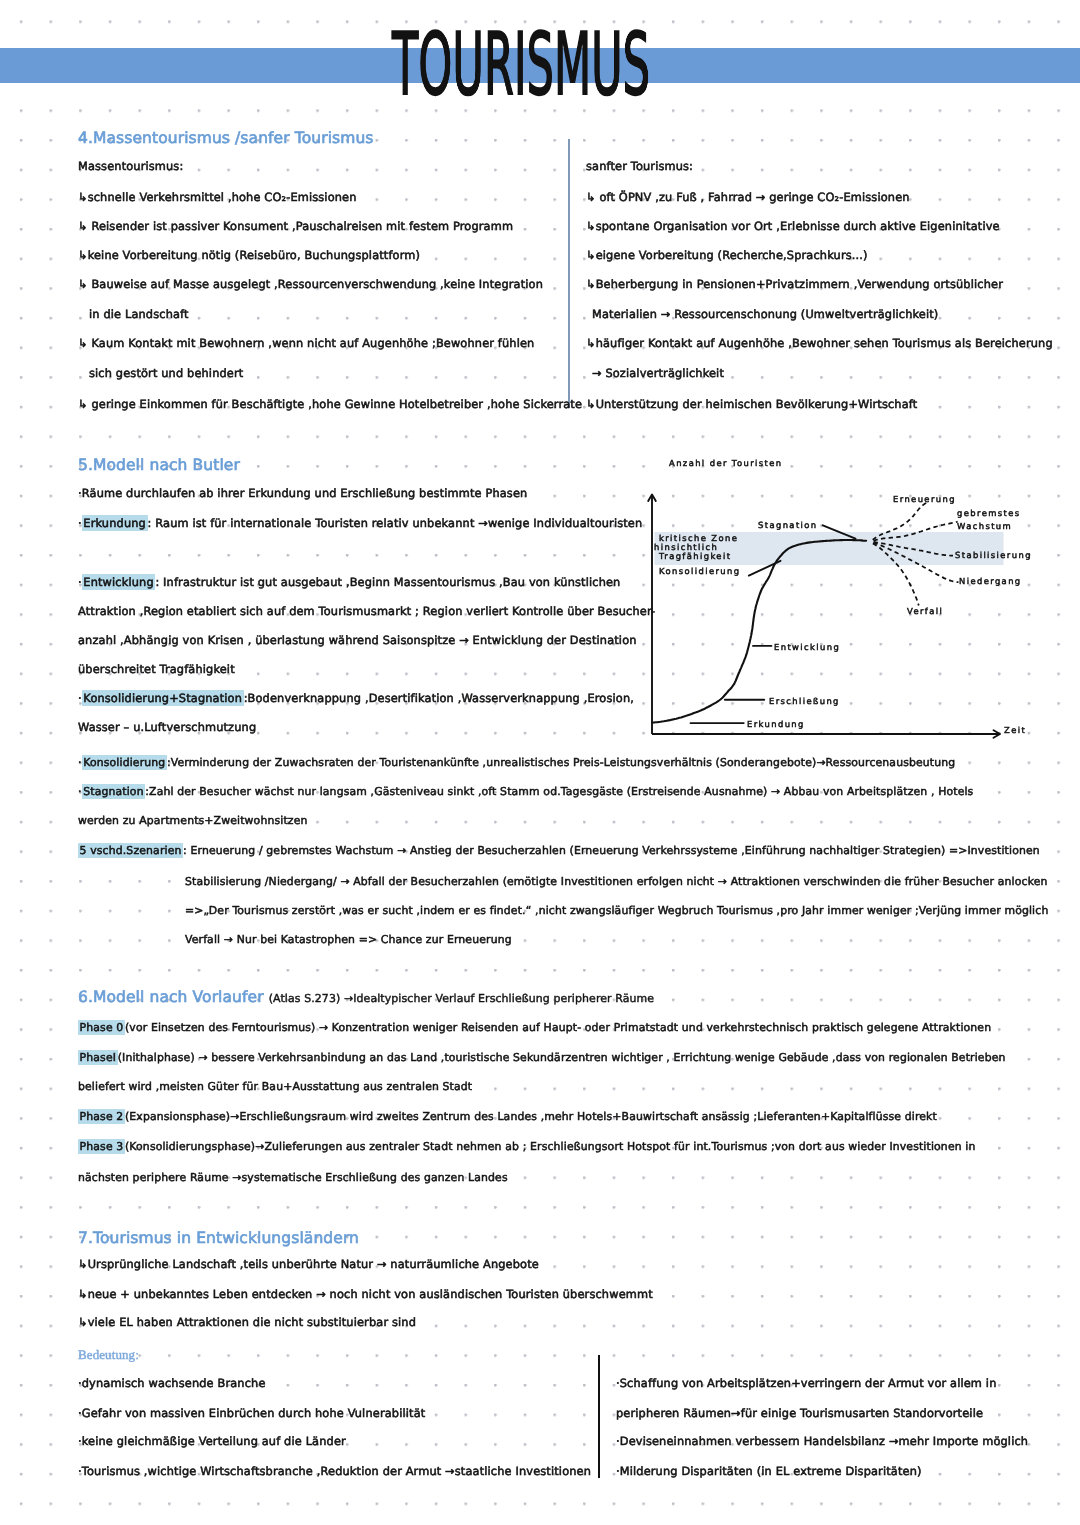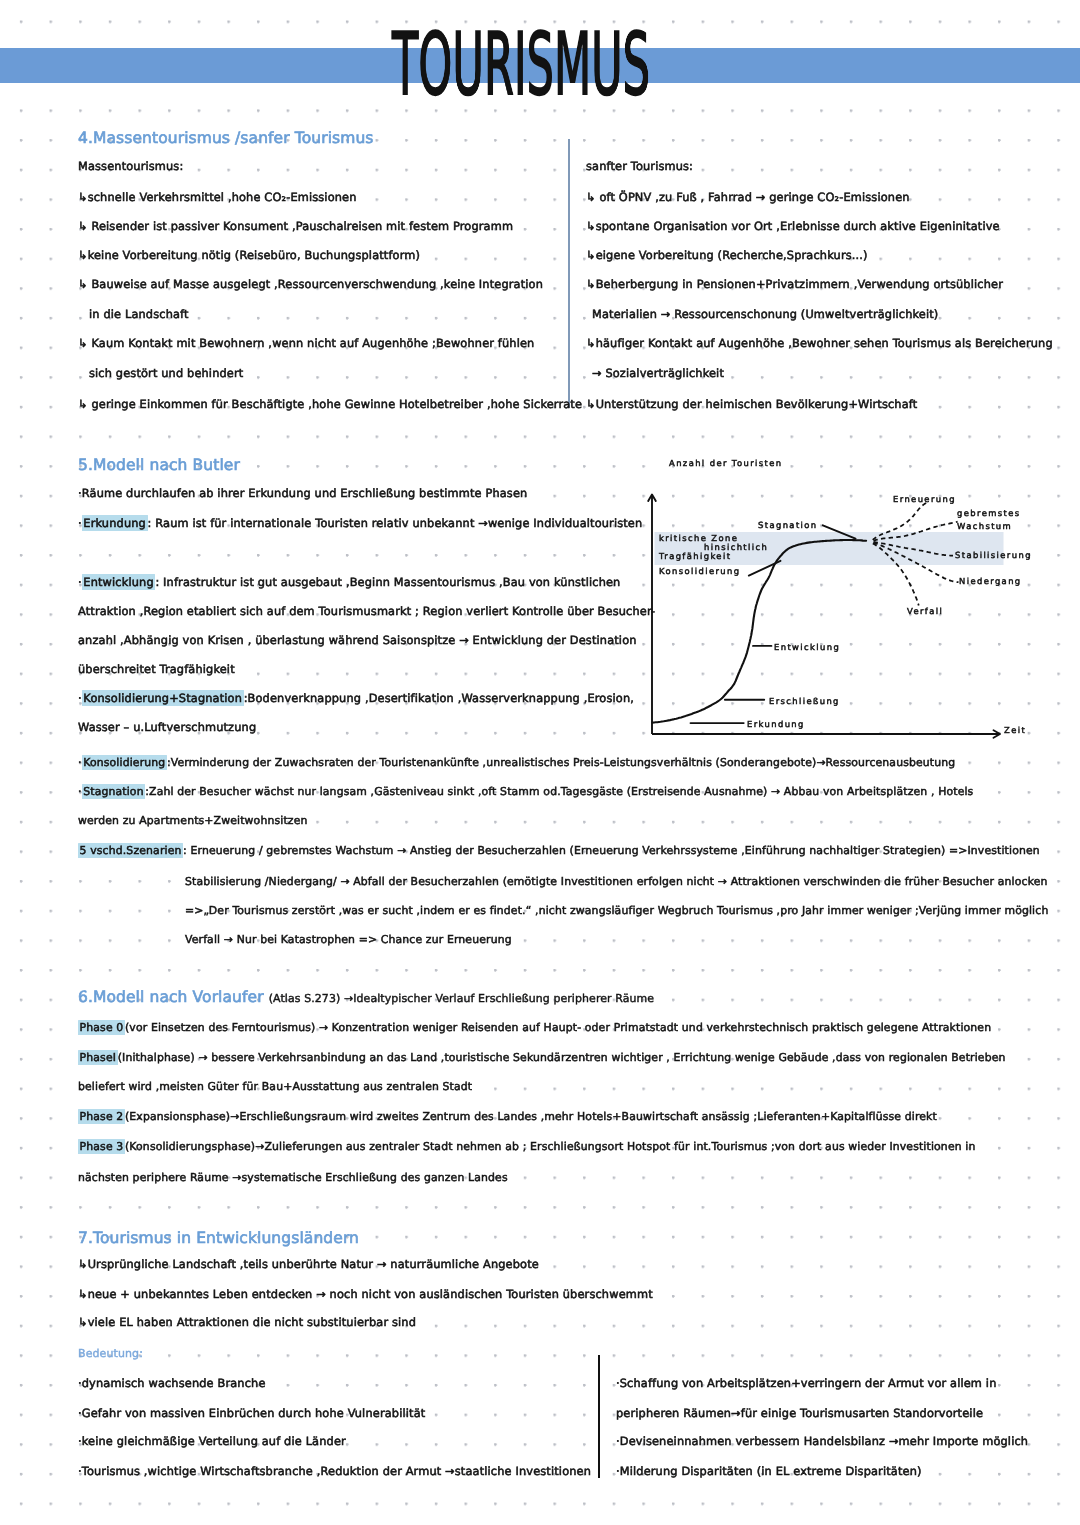--- a/index.html
+++ b/index.html
@@ -14,21 +14,21 @@
      font-weight:400;color:#121212;-webkit-text-stroke:2.0px #121212;
      transform:scaleX(0.5015);transform-origin:left top;white-space:nowrap;}
   
   .tx{position:absolute;white-space:nowrap;color:#141414;font-size:11.35px;will-change:transform;
       letter-spacing:0.15px;-webkit-text-stroke:0.55px #141414;}
   .h{color:#6a9ed6;-webkit-text-stroke:0.66px #6a9ed6;font-size:15.5px;letter-spacing:0.1px;}
   .hl{background:#b6dcec;padding:1px 1.6px;border-radius:0.5px;box-decoration-break:clone;}
   .sm{font-size:10.85px;-webkit-text-stroke:0.5px #141414;}
   .cl{font-size:8.4px;-webkit-text-stroke:0.48px #141414;letter-spacing:1.4px;}
   .sfx{font-size:10.95px;margin-left:5px;color:#141414;-webkit-text-stroke:0.42px #141414;letter-spacing:0.1px;}
-  .h2{color:#7da9dc;-webkit-text-stroke:0.42px #7da9dc;font-size:11px;letter-spacing:0.1px;}
+  .h2{color:#7da9dc;-webkit-text-stroke:0.42px #7da9dc;font-size:13px;letter-spacing:0.1px;font-family:Liberation Serif, serif;}
   .vline{position:absolute;width:2.2px;background:#8099b8;}
   .vlineb{position:absolute;width:2.2px;background:#111;}
 </style>
 </head>
 <body>
 
 <div id="page">
 <div id="dots"></div>
 <div id="band"></div>
 <div id="title">TOURISMUS</div>
@@ -103,21 +103,21 @@
 <path d="M822.8 525.4L855.5 538.6" stroke="#111" stroke-width="2.0" stroke-linecap="round"></path>
 <path d="M871.9 540.8L872.6 540.1L873.3 539.4L874.1 538.8L874.8 538.2L875.6 537.6L876.4 537.1L877.2 536.6L878.1 536.1L878.9 535.6L879.8 535.2L880.6 534.8L881.5 534.4L882.4 534.0L883.3 533.7L884.2 533.3L885.2 533.0L886.1 532.6L887.0 532.3L887.9 531.9L888.8 531.6L889.7 531.2L890.6 530.9L891.6 530.5L892.5 530.2L893.3 529.8L894.2 529.4L895.1 529.0L896.0 528.6L896.9 528.2L897.8 527.7L898.6 527.3L899.5 526.8L900.3 526.4L901.2 525.9L902.0 525.4L902.8 524.9L903.6 524.4L904.4 523.8L905.2 523.3L906.0 522.7L906.8 522.1L907.6 521.5L908.3 520.9L909.0 520.2L909.8 519.6L910.5 518.9L911.2 518.2L911.9 517.5L912.5 516.8L913.2 516.1L913.8 515.3L914.4 514.6L915.0 513.8L915.6 513.0L916.2 512.3L916.9 511.5L917.5 510.7L918.1 510.0L918.7 509.2L919.3 508.5L920.0 507.8L920.6 507.1L921.3 506.4L922.0 505.8L922.8 505.2L923.6 504.6L924.4 504.1L925.2 503.6L926.1 503.1" stroke="#111" stroke-width="1.75" fill="none" stroke-dasharray="4.4 3.3" stroke-dashoffset="-1.2" stroke-linecap="butt"></path>
 <path d="M872.4 541.1L873.6 540.7L874.8 540.3L876.0 539.9L877.3 539.6L878.5 539.3L879.8 539.0L881.0 538.8L882.2 538.6L883.5 538.4L884.8 538.3L886.0 538.1L887.3 538.0L888.5 537.9L889.8 537.8L891.1 537.7L892.3 537.6L893.6 537.4L894.9 537.3L896.1 537.2L897.4 537.1L898.7 536.9L899.9 536.8L901.2 536.6L902.4 536.4L903.7 536.2L904.9 536.0L906.2 535.7L907.4 535.4L908.6 535.1L909.9 534.8L911.1 534.5L912.3 534.1L913.5 533.8L914.7 533.4L916.0 533.0L917.2 532.6L918.4 532.2L919.6 531.8L920.8 531.5L922.0 531.1L923.2 530.7L924.4 530.3L925.7 529.9L926.9 529.5L928.1 529.1L929.3 528.7L930.5 528.3L931.7 527.9L932.9 527.5L934.1 527.2L935.4 526.8L936.6 526.5L937.8 526.2L939.0 525.8L940.3 525.5L941.5 525.2L942.7 525.0L944.0 524.7L945.2 524.4L946.4 524.2L947.7 523.9L948.9 523.7L950.2 523.4L951.4 523.1L952.7 522.9L953.9 522.6L955.1 522.3L956.4 522.0L957.6 521.7" stroke="#111" stroke-width="1.75" fill="none" stroke-dasharray="4.4 3.3" stroke-dashoffset="-1.2" stroke-linecap="butt"></path>
 <path d="M872.4 541.8L873.6 541.9L874.8 542.1L875.9 542.3L877.1 542.5L878.3 542.7L879.4 542.9L880.6 543.1L881.8 543.3L882.9 543.5L884.1 543.7L885.3 544.0L886.4 544.2L887.6 544.4L888.7 544.7L889.9 544.9L891.1 545.1L892.2 545.4L893.4 545.6L894.6 545.8L895.7 546.1L896.9 546.3L898.0 546.5L899.2 546.8L900.4 547.0L901.5 547.2L902.7 547.4L903.9 547.6L905.0 547.9L906.2 548.1L907.4 548.3L908.5 548.5L909.7 548.7L910.9 548.8L912.0 549.0L913.2 549.2L914.4 549.4L915.5 549.6L916.7 549.8L917.9 550.1L919.0 550.3L920.2 550.5L921.4 550.7L922.5 550.9L923.7 551.2L924.9 551.4L926.0 551.7L927.2 551.9L928.3 552.2L929.5 552.4L930.7 552.6L931.8 552.9L933.0 553.1L934.2 553.3L935.3 553.6L936.5 553.8L937.6 554.0L938.8 554.2L940.0 554.4L941.1 554.6L942.3 554.8L943.5 554.9L944.7 555.1L945.8 555.2L947.0 555.3L948.2 555.4L949.4 555.5L950.6 555.6L951.8 555.6L953.0 555.6" stroke="#111" stroke-width="1.75" fill="none" stroke-dasharray="4.4 3.3" stroke-dashoffset="-1.2" stroke-linecap="butt"></path>
 <path d="M872.2 542.4L873.6 542.8L874.9 543.2L876.2 543.7L877.5 544.1L878.8 544.6L880.1 545.1L881.4 545.6L882.6 546.1L883.9 546.7L885.2 547.2L886.4 547.8L887.7 548.4L888.9 549.0L890.2 549.6L891.4 550.2L892.7 550.8L893.9 551.4L895.1 552.0L896.4 552.6L897.6 553.3L898.9 553.9L900.1 554.5L901.3 555.1L902.5 555.8L903.8 556.4L905.0 557.0L906.2 557.7L907.5 558.3L908.7 559.0L909.9 559.6L911.1 560.2L912.4 560.9L913.6 561.5L914.8 562.2L916.0 562.8L917.2 563.5L918.4 564.1L919.7 564.8L920.9 565.4L922.1 566.1L923.3 566.8L924.5 567.4L925.7 568.1L926.9 568.8L928.1 569.4L929.3 570.1L930.5 570.8L931.8 571.5L933.0 572.1L934.2 572.8L935.4 573.5L936.6 574.2L937.8 574.9L939.1 575.5L940.3 576.2L941.5 576.8L942.8 577.4L944.0 578.1L945.3 578.6L946.5 579.2L947.8 579.7L949.1 580.2L950.4 580.6L951.7 581.0L953.0 581.4L954.4 581.7L955.7 581.9L957.1 582.1L958.5 582.2" stroke="#111" stroke-width="1.75" fill="none" stroke-dasharray="4.4 3.3" stroke-dashoffset="-1.2" stroke-linecap="butt"></path>
 <path d="M871.7 543.0L872.7 543.5L873.8 544.0L874.8 544.6L875.8 545.2L876.8 545.8L877.7 546.4L878.7 547.1L879.6 547.8L880.5 548.5L881.4 549.2L882.3 550.0L883.2 550.7L884.0 551.5L884.9 552.3L885.7 553.1L886.6 553.9L887.4 554.7L888.2 555.5L889.1 556.3L889.9 557.1L890.7 557.9L891.6 558.8L892.4 559.6L893.2 560.4L894.0 561.2L894.8 562.1L895.6 562.9L896.4 563.8L897.1 564.7L897.9 565.5L898.6 566.4L899.4 567.3L900.1 568.2L900.8 569.1L901.5 570.1L902.2 571.0L902.8 571.9L903.5 572.9L904.1 573.9L904.7 574.9L905.3 575.8L905.9 576.8L906.5 577.8L907.1 578.8L907.7 579.9L908.2 580.9L908.8 581.9L909.3 582.9L909.9 584.0L910.4 585.0L910.9 586.0L911.4 587.1L911.9 588.1L912.4 589.2L912.9 590.2L913.4 591.3L913.9 592.3L914.3 593.4L914.8 594.5L915.2 595.5L915.6 596.6L916.1 597.7L916.5 598.8L916.9 599.9L917.3 601.0L917.6 602.1L918.0 603.2L918.4 604.3L918.7 605.4" stroke="#111" stroke-width="1.75" fill="none" stroke-dasharray="4.4 3.3" stroke-dashoffset="-1.2" stroke-linecap="butt"></path>
 </svg>
 <div class="tx cl" style="left:648.5px;top:458px;margin-left:20px;">Anzahl der Touristen</div>
 <div class="tx cl" style="left:1004px;top:724.5px;">Zeit</div>
 <div class="tx cl" style="left:658.8px;top:533.0px;">kritische  Zone</div>
-<div class="tx cl" style="left:696px;top:542.2px;padding-left:8px;">hinsichtlich</div>
+<div class="tx cl" style="left:654px;top:542.2px;">hinsichtlich</div>
 <div class="tx cl" style="left:658.8px;top:551.4px;">Tragfähigkeit</div>
 <div class="tx cl" style="left:658.8px;top:565.5px;">Konsolidierung</div>
 <div class="tx cl" style="left:758.0px;top:519.5px;">Stagnation</div>
 <div class="tx cl" style="left:774.0px;top:642.0px;">Entwicklung</div>
 <div class="tx cl" style="left:768.5px;top:696.0px;">Erschließung</div>
 <div class="tx cl" style="left:746.5px;top:719.0px;">Erkundung</div>
 <div class="tx cl" style="left:892.5px;top:494.0px;">Erneuerung</div>
 <div class="tx cl" style="left:957.0px;top:508.0px;">gebremstes</div>
 <div class="tx cl" style="left:957.0px;top:521.0px;">Wachstum</div>
 <div class="tx cl" style="left:955.0px;top:550.0px;">Stabilisierung</div>

